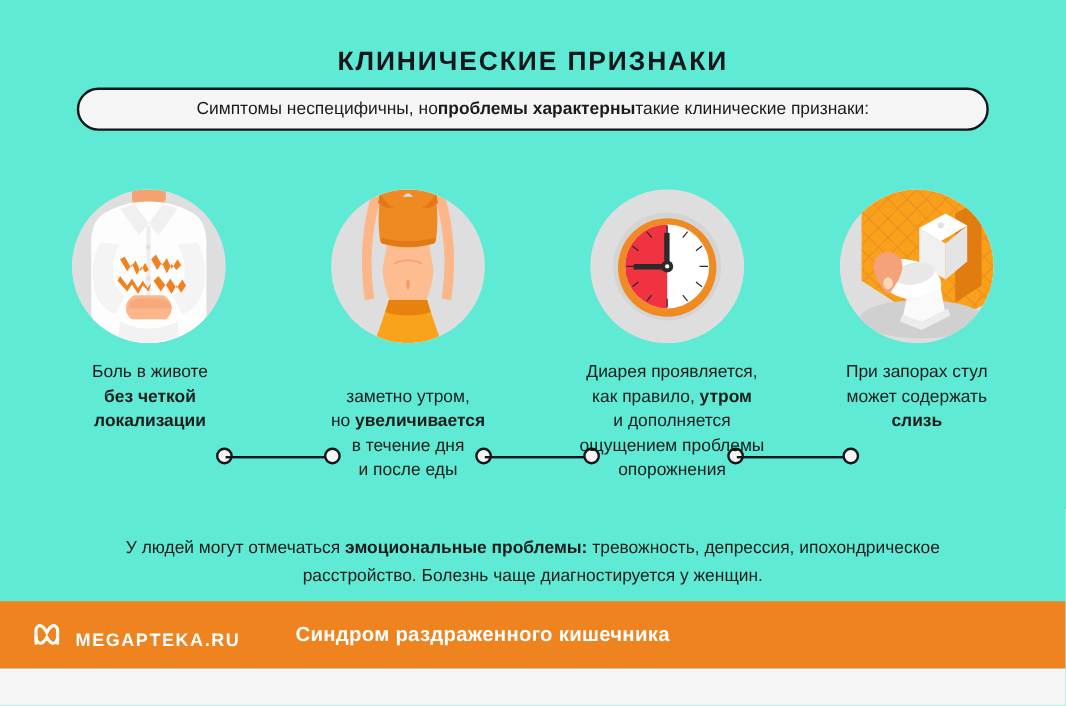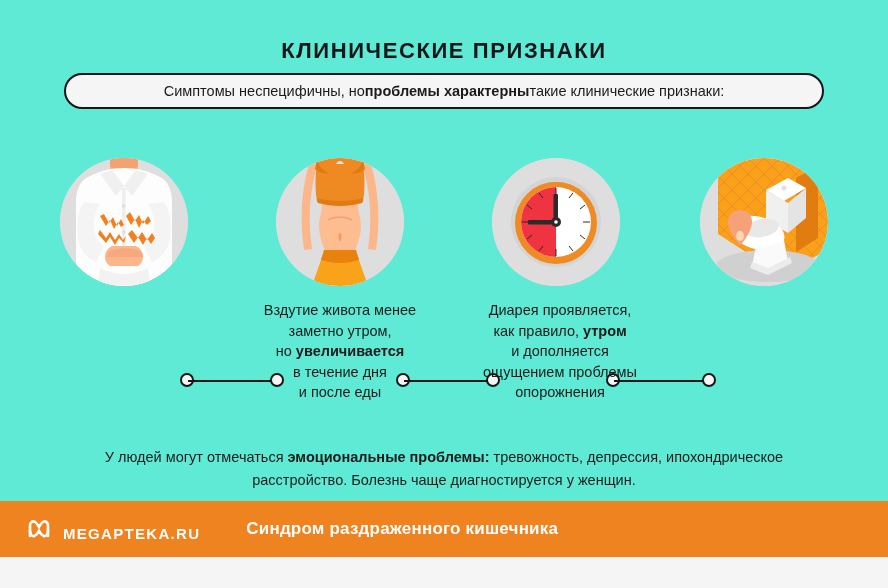--- a/index.html
+++ b/index.html
@@ -358,37 +358,47 @@
       <span class="dot right"></span>
     </div>
     <div class="connector k3">
       <span class="dot left"></span>
       <span class="line"></span>
       <span class="dot right"></span>
     </div>
   </div>
 
   <div class="captions">
+    <div class="caption cap1">
+      <span>Боль в животе</span><br>
+      <b>без четкой</b><br>
+      <b>локализации</b>
+    </div>
 
     <div class="caption cap2">
-      <span>Вздутие живота менее</span><br>
+      <br>
       <span>заметно утром,</span><br>
       <span>но </span><b>увеличивается</b><br>
       <span>в течение дня</span><br>
       <span>и после еды</span>
     </div>
 
     <div class="caption cap3">
       <span>Диарея проявляется,</span><br>
       <span>как правило, </span><b>утром</b><br>
       <span>и дополняется</span><br>
       <span>ощущением проблемы</span><br>
       <span>опорожнения</span>
     </div>
 
+    <div class="caption cap4">
+      <span>При запорах стул</span><br>
+      <span>может содержать</span><br>
+      <b>слизь</b>
+    </div>
   </div>
 
   <div class="note">
     <span>У людей могут отмечаться </span><b>эмоциональные проблемы:</b><span> тревожность, депрессия, ипохондрическое расстройство. Болезнь чаще диагностируется у женщин.</span>
   </div>
 
   <div class="bar">
     <div class="brand">
       <span class="brand-mark">
         <svg width="26" height="26" viewBox="0 0 26 26">

